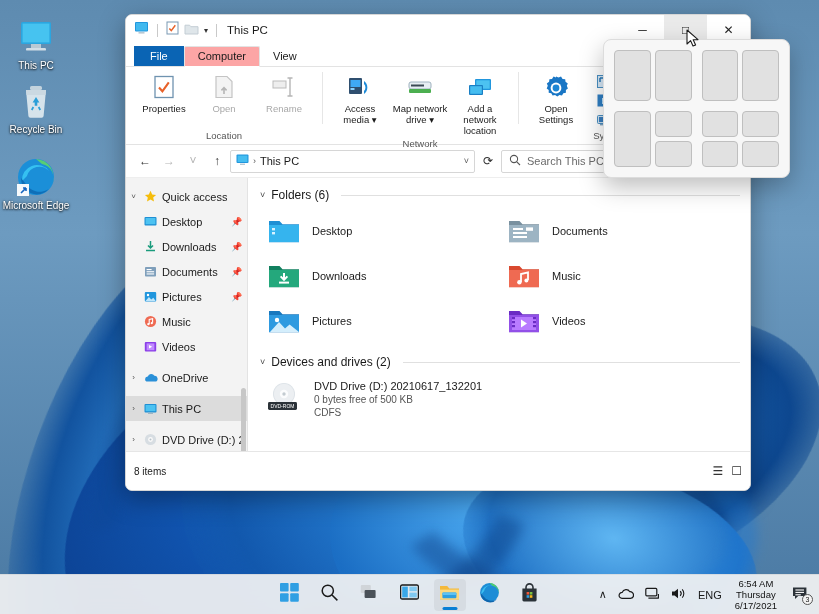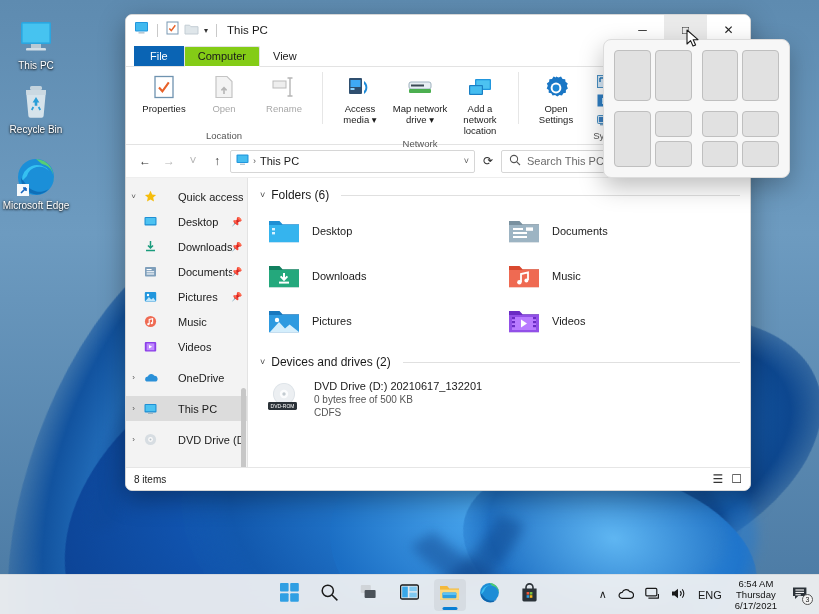--- a/index.html
+++ b/index.html
@@ -69,21 +69,21 @@
   .wtitle { font-size: 11.5px; color: #1a1a1a; margin-left: 7px; }
   .winbtns { position: absolute; right: 0; top: 0; display: flex; }
   .wbtn { width: 43px; height: 30px; display: flex; align-items: center;
           justify-content: center; font-size: 12px; color: #222; cursor: default; }
   .wbtn.hovered { background: #eaeaea; }
 
   .tabsbar { height: 22px; display: flex; align-items: flex-end; background: #fff;
              border-bottom: 1px solid #e3e3e3; flex: none; padding-left: 8px; }
   .tab { font-size: 11px; padding: 3px 13px 4px; color: #1a1a1a; cursor: default; }
   .tab.file { background: #0a64b4; color: #fff; padding: 4px 16px 4px; }
-  .tab.active { background: #84cc16; border: 1px solid #e3e3e3; border-bottom-color: #fff;
+  .tab.active { background: #fca5a5; border: 1px solid #e3e3e3; border-bottom-color: #fff;
                 margin-bottom: -1px; border-radius: 2px 2px 0 0; text-align: center; }
 
   .ribbon { height: 78px; background: #fff; border-bottom: 1px solid #e3e3e3;
             display: flex; flex: none; position: relative; }
   .rgroup { display: flex; flex-direction: column; justify-content: space-between;
             padding: 4px 2px 0; position: relative; }
   .rgroup + .rgroup::before { content:""; position: absolute; left: 0; top: 5px;
             bottom: 20px; width: 1px; background: #e6e6e6; }
   .ritems { display: flex; align-items: flex-start; padding: 0 6px; }
   .rbtn { width: 60px; display: flex; flex-direction: column; align-items: center;
@@ -119,21 +119,21 @@
   .body { flex: 1; display: flex; overflow: hidden; border-top: 1px solid #eee; }
 
   
   .sidebar { width: 122px; background: #f3f3f3; border-right: 1px solid #e3e3e3;
              padding-top: 6px; overflow: hidden; position: relative; flex: none; }
   .navitem { display: flex; align-items: center; height: 25px; font-size: 11px;
              color: #1a1a1a; padding-right: 4px; cursor: default; white-space: nowrap; }
   .navitem.sel { background: #dcdcdc; }
   .navitem .exp { width: 15px; text-align: center; font-size: 8px; color: #555; flex: none; }
   .navitem .ic { width: 19px; display: flex; align-items: center; justify-content: center; flex: none; }
-  .navitem .tx { margin-left: 18px; overflow: hidden; }
+  .navitem .tx { margin-left: 2px; overflow: hidden; }
   .navitem .pin { margin-left: auto; color: #9a9a9a; font-size: 9px; }
   .navitem.lvl2 { padding-left: 15px; }
   .sbScroll { position: absolute; right: 1px; top: 210px; width: 5px; height: 195px;
               background: #c7c7c7; border-radius: 3px; }
 
   
   .content { flex: 1; background: #fff; overflow: hidden; padding: 8px 10px 0 12px; position: relative; }
   .secthead { display: flex; align-items: center; gap: 6px; margin: 2px 0 6px; cursor: default; }
   .secthead .cv { font-size: 9px; color: #444; }
   .secthead .st { font-size: 12px; color: #1a1a1a; }
@@ -144,21 +144,21 @@
   .fitem .fic { width: 36px; height: 36px; display: flex; align-items: center; justify-content: center; flex: none; }
   .fitem .fname { font-size: 11px; color: #1a1a1a; }
   .ditem { display: flex; gap: 10px; padding: 4px 6px; cursor: default; border-radius: 2px; }
   .ditem .dic { width: 38px; height: 36px; display: flex; align-items: center; justify-content: center; flex: none; }
   .ditem .dinfo { display: flex; flex-direction: column; gap: 2px; padding-top: 1px; }
   .ditem .dname { font-size: 11px; color: #1a1a1a; }
   .ditem .dsub { font-size: 10px; color: #555; }
   .bar { width: 148px; height: 9px; background: #e6e6e6; border-radius: 1px; overflow: hidden; }
   .bar > i { display: block; height: 100%; background: #0b8bd8; }
 
-  .statusbar { height: 23px; border-top: 1px solid #e6e6e6; display: flex; align-items: center;
+  .statusbar { height: 39px; border-top: 1px solid #e6e6e6; display: flex; align-items: center;
                padding: 0 8px; font-size: 10px; color: #1a1a1a; background: #fff; flex: none; }
   .viewbtns { margin-left: auto; display: flex; gap: 8px; align-items: center; color: #333; }
   .viewbtns span { cursor: default; font-size: 12px; }
 
   
   #snapFlyout {
     position: absolute; left: 603px; top: 39px; width: 187px; height: 139px;
     background: #f7f7f7; border: 1px solid #dcdcdc; border-radius: 8px;
     box-shadow: 0 9px 24px rgba(0,0,0,0.26);
     display: grid; grid-template-columns: 1fr 1fr; gap: 10px; padding: 10px;

